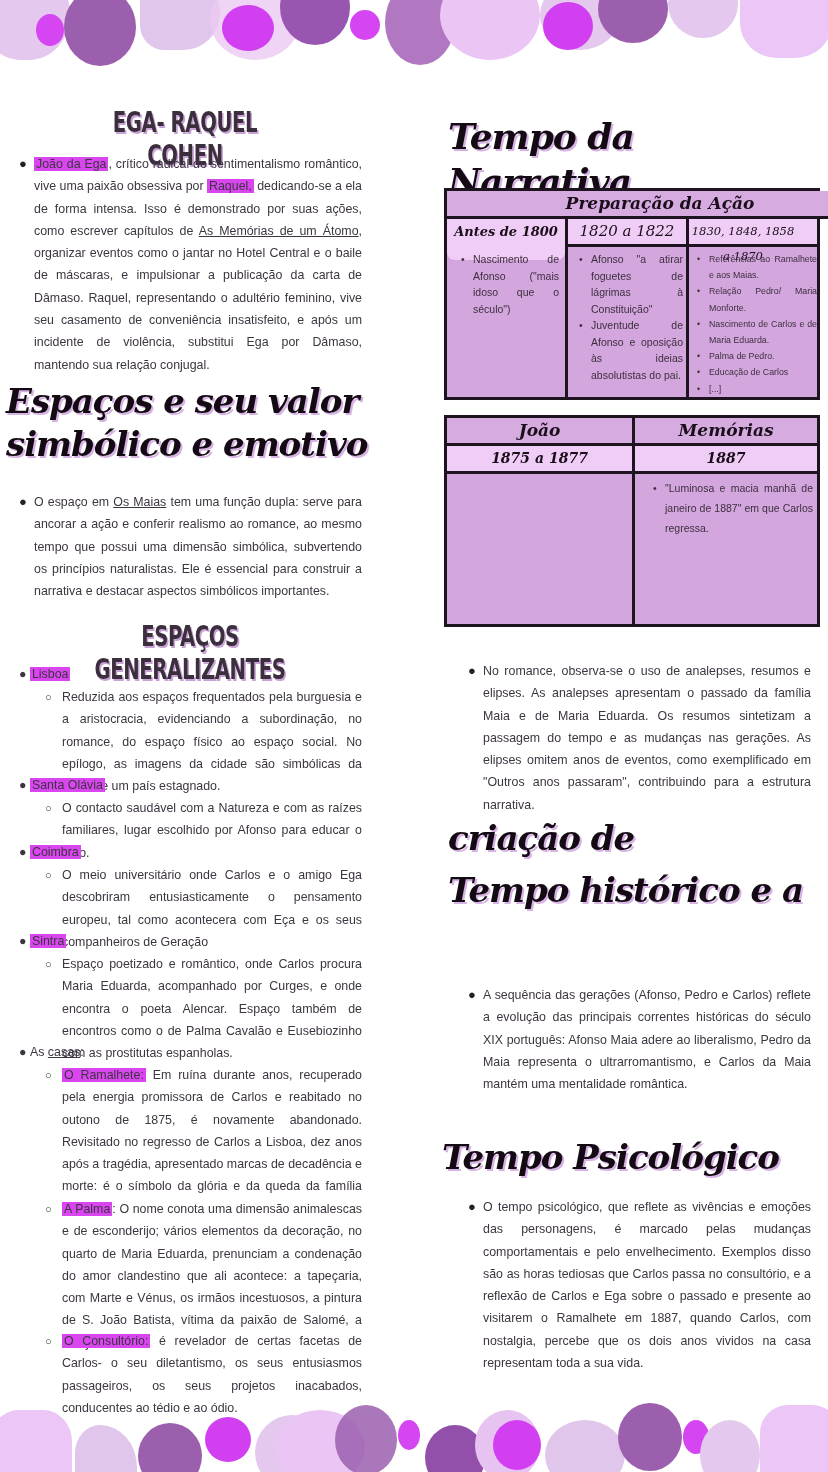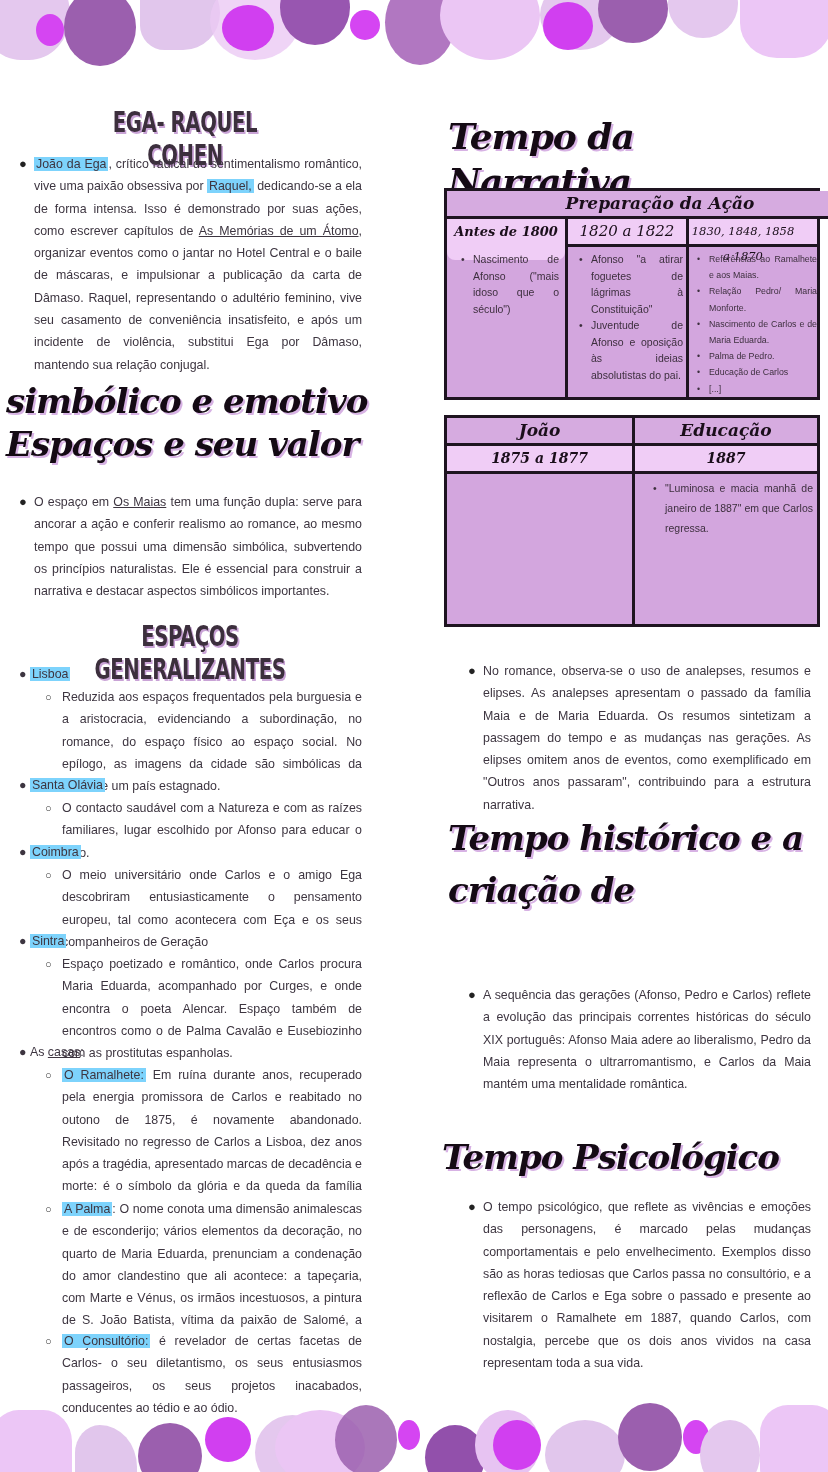--- a/index.html
+++ b/index.html
@@ -22,21 +22,21 @@
   .script-title {
     position: absolute; font-family: "DejaVu Serif", serif; font-style: italic; font-weight: 700;
     color: #140a14; text-shadow: 2px 2px 0 #d7b2e4; letter-spacing: -1px; line-height: 1.25;
   }
 
   .para {
     position: absolute; font-size: 12.4px; line-height: 22.3px; text-align: justify;
     color: #3d3540; font-family: "Liberation Sans", sans-serif;
   }
   .para .bullet { position: absolute; left: -15px; top: 0; font-size: 13px; color: #222; }
-  .hl { background: #7dd3fc; padding: 0 2px; }
+  .hl { background: #d946ef; padding: 0 2px; }
   .ul { text-decoration: underline; }
 
   .list-item { position: absolute; font-family: "Liberation Sans", sans-serif; font-size: 12.4px; line-height: 22.3px; color: #3d3540; }
   .sub-item { position: absolute; font-family: "Liberation Sans", sans-serif; font-size: 12.4px; line-height: 22.3px; text-align: justify; color: #3d3540; }
   .sub-item .circle { position: absolute; left: -17px; top: 0; font-size: 11px; color: #333; }
 
   
   .tbl { position: absolute; border: 3px solid #1e1420; background: #d3a6de; }
   .tbl .row { position: absolute; left: 0; border-bottom: 3px solid #1e1420; }
   .tbl .vline { position: absolute; top: 0; width: 3px; background: #1e1420; }
@@ -71,22 +71,22 @@
 <div class="col-left">
 
   <div class="cap-title" style="left:40px;top:106px;width:290px;font-size:28px;">EGA- RAQUEL COHEN</div>
 
   <div class="para" style="left:34px;top:153px;width:328px;">
     <span class="bullet">●</span>
     <span class="hl">João da Ega</span><span>, crítico radical do sentimentalismo romântico, vive uma paixão obsessiva por </span><span class="hl">Raquel,</span><span> dedicando-se a ela de forma intensa. Isso é demonstrado por suas ações, como escrever capítulos de </span><span class="ul">As Memórias de um Átomo</span><span>, organizar eventos como o jantar no Hotel Central e o baile de máscaras, e impulsionar a publicação da carta de Dâmaso. Raquel, representando o adultério feminino, vive seu casamento de conveniência insatisfeito, e após um incidente de violência, substitui Ega por Dâmaso, mantendo sua relação conjugal.</span>
   </div>
 
   <div class="script-title" style="left:6px;top:380px;font-size:34px;">
+    <div>Espaços e seu valor</div>
     <div>simbólico e emotivo</div>
-    <div>Espaços e seu valor</div>
   </div>
 
   <div class="para" style="left:34px;top:491px;width:328px;">
     <span class="bullet">●</span>
     <span>O espaço em </span><span class="ul">Os Maias</span><span> tem uma função dupla: serve para ancorar a ação e conferir realismo ao romance, ao mesmo tempo que possui uma dimensão simbólica, subvertendo os princípios naturalistas. Ele é essencial para construir a narrativa e destacar aspectos simbólicos importantes.</span>
   </div>
 
   <div class="cap-title" style="left:10px;top:620px;width:360px;font-size:28px;">ESPAÇOS GENERALIZANTES</div>
 
   <div class="list-item" style="left:19px;top:663px;">
@@ -172,40 +172,40 @@
     </ul>
   </div>
 </div>
 
 <div class="tbl" style="left:444px;top:415px;width:376px;height:212px;">
   <div class="row head" style="top:0;width:370px;height:28px;"></div>
   <div class="row sub" style="top:28px;width:370px;height:28px;"></div>
   <div class="vline" style="left:185px;top:0;height:206px;"></div>
 
   <div class="cell head" style="left:0;top:0;width:185px;height:25px;line-height:25px;font-size:17px;background:transparent;">João</div>
-  <div class="cell head" style="left:188px;top:0;width:182px;height:25px;line-height:25px;font-size:17px;background:transparent;">Educação</div>
+  <div class="cell head" style="left:188px;top:0;width:182px;height:25px;line-height:25px;font-size:17px;background:transparent;">Memórias</div>
 
   <div class="cell sub" style="left:0;top:28px;width:185px;height:25px;line-height:25px;font-size:14px;font-weight:700;background:transparent;">1875 a 1877</div>
   <div class="cell sub" style="left:188px;top:28px;width:182px;height:25px;line-height:25px;font-size:14px;font-weight:700;background:transparent;">1887</div>
 
   <div class="cell" style="left:206px;top:60px;width:160px;font-size:10.5px;line-height:20px;">
     <ul>
         <li>"Luminosa e macia manhã de janeiro de 1887" em que Carlos regressa.</li>
       </ul>
   </div>
 </div>
 
 <div class="para" style="left:483px;top:660px;width:328px;">
   <span class="bullet">●</span>
   <span>No romance, observa-se o uso de analepses, resumos e elipses. As analepses apresentam o passado da família Maia e de Maria Eduarda. Os resumos sintetizam a passagem do tempo e as mudanças nas gerações. As elipses omitem anos de eventos, como exemplificado em "Outros anos passaram", contribuindo para a estrutura narrativa.</span>
 </div>
 
 <div class="script-title" style="left:448px;top:812px;font-size:34px;line-height:52px;">
+  <div>criação de</div>
   <div>Tempo histórico e a</div>
-  <div>criação de</div>
 </div>
 
 <div class="para" style="left:483px;top:984px;width:328px;">
   <span class="bullet">●</span>
   <span>A sequência das gerações (Afonso, Pedro e Carlos) reflete a evolução das principais correntes históricas do século XIX português: Afonso Maia adere ao liberalismo, Pedro da Maia representa o ultrarromantismo, e Carlos da Maia mantém uma mentalidade romântica.</span>
 </div>
 
 <div class="script-title" style="left:442px;top:1136px;font-size:34px;">Tempo Psicológico</div>
 
 <div class="para" style="left:483px;top:1196px;width:328px;">

